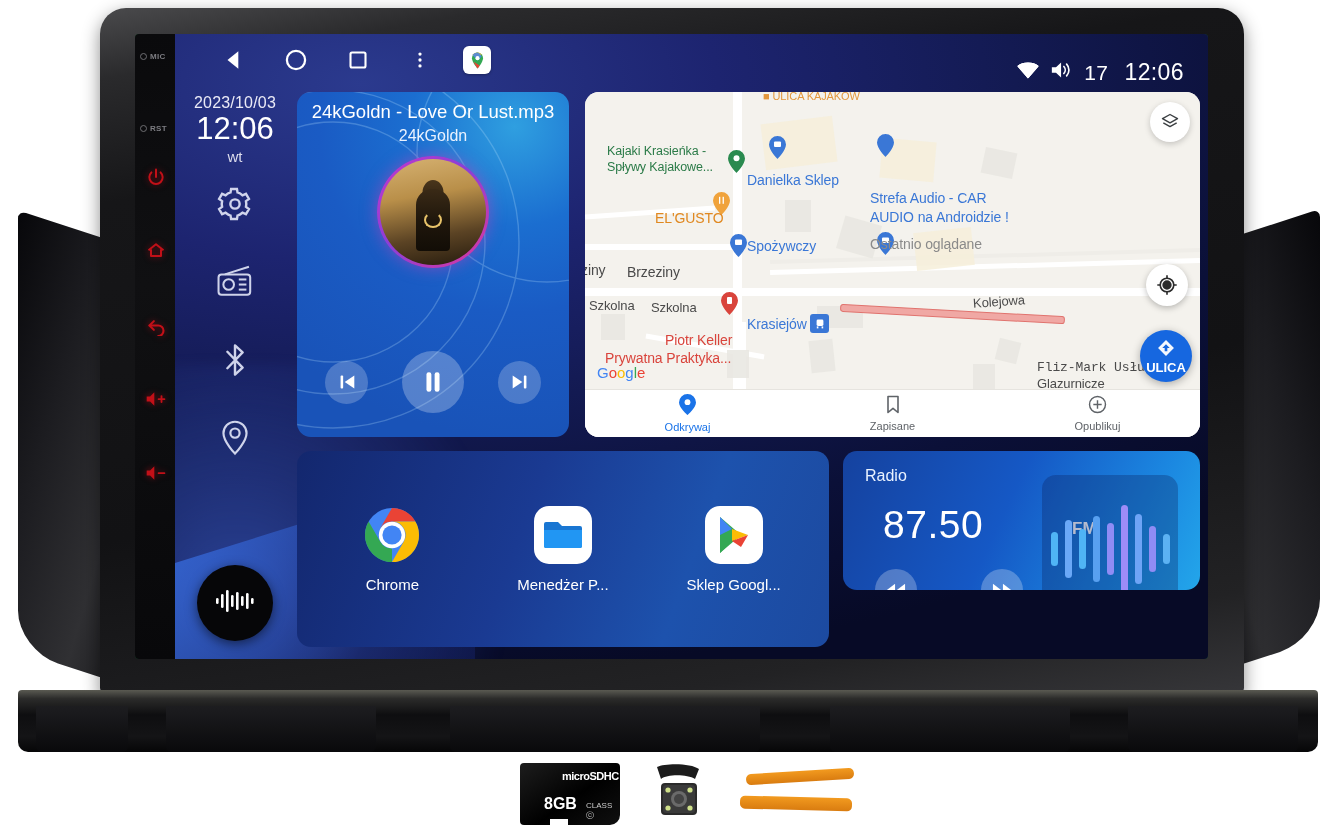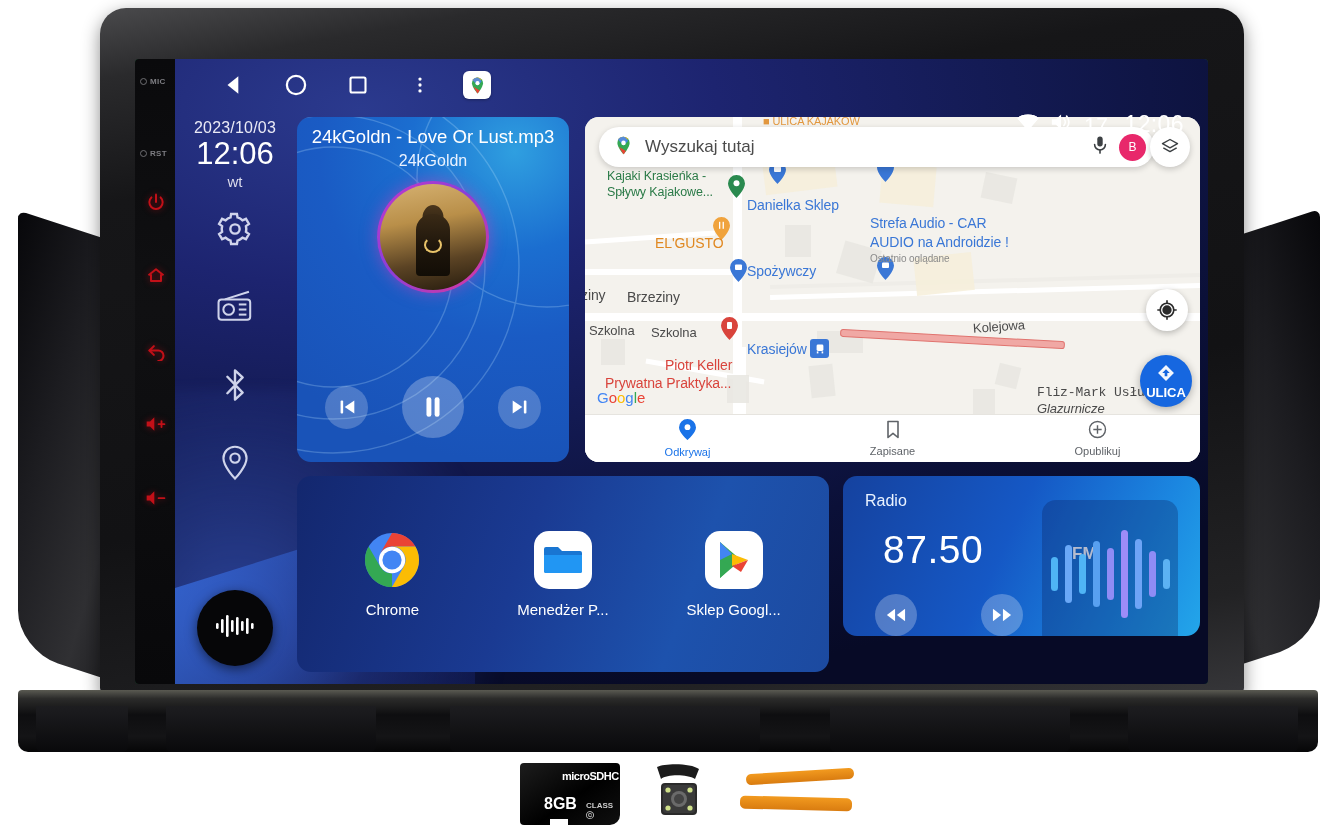--- a/index.html
+++ b/index.html
@@ -38,21 +38,21 @@
     border-radius:4px 4px 10px 10px;
   }
   .base-tab {
     position:absolute; bottom:0; height:46px;
     background:linear-gradient(180deg,#1d1d20,#09090b);
     border-radius:0 0 6px 6px;
   }
 
   
   .screen {
-    position:absolute; left:135px; top:59px; width:1073px; height:625px;
+    position:absolute; left:135px; top:34px; width:1073px; height:625px;
     background:#14532d;
     border-radius:4px;
     overflow:hidden;
   }
   
   .key-strip {
     position:absolute; left:0; top:0; width:40px; height:625px;
     background:linear-gradient(180deg,#0a0a0c,#101012 40%,#08080a);
   }
   .key-led {
@@ -87,21 +87,21 @@
   .lcd-glow2 {
     position:absolute; left:-30px; bottom:-40px; width:330px; height:230px;
     background:linear-gradient(120deg, rgba(60,120,240,.85), rgba(30,50,150,.25) 70%);
     clip-path:polygon(0 45%, 100% 0%, 100% 100%, 0% 100%);
     border-radius:0 40px 0 0;
   }
 
   
   .statusbar {
     position:absolute; left:0; top:0; width:100%; height:52px;
-    display:flex; align-items:flex-start; color:#fff; z-index:6;flex-direction:column;
+    display:flex; align-items:flex-end; color:#fff; z-index:6;
   }
   .nav-keys { display:flex; align-items:center; gap:0px; margin-left:28px; }
   .nav-key {
     width:62px; height:52px; display:flex; align-items:center; justify-content:center;
   }
   .gmaps-chip {
     width:28px; height:28px; border-radius:6px; background:#fff;
     display:flex; align-items:center; justify-content:center; margin-left:12px;
     box-shadow:0 1px 3px rgba(0,0,0,.3);
   }
@@ -197,21 +197,21 @@
   .map-bldg.tan { background:#f6efd9; }
   .map-label {
     position:absolute; font-size:12.5px; line-height:1.18;
     white-space:nowrap; letter-spacing:-.1px;
   }
   .lbl-green { color:#2a7a47; }
   .lbl-blue  { color:#3a77d6; }
   .lbl-orange{ color:#e08820; }
   .lbl-red   { color:#d9443c; }
   .lbl-dark  { color:#4a4a4a; }
-  .lbl-sub   { font-size:10px; color:#8a8a8a; }
+  .lbl-sub   { font-size:14px; color:#8a8a8a;margin-top:8px; }
   .pin { position:absolute; width:17px; height:23px; }
   .map-search {
     position:absolute; left:14px; top:10px; width:555px; height:40px;
     background:#fff; border-radius:22px;
     display:flex; align-items:center; padding:0 8px 0 14px;
     box-shadow:0 2px 6px rgba(0,0,0,.18); z-index:4;
   }
   .map-search .ph { flex:1; color:#4b4b4b; font-size:17px; margin-left:11px; }
   .avatar {
     width:27px; height:27px; border-radius:50%; background:#e8286b;
@@ -262,21 +262,21 @@
   .apps-row { display:flex; height:100%; align-items:center; justify-content:space-around; padding:0 10px; }
   .app {
     width:96px; display:flex; flex-direction:column; align-items:center; gap:11px;
   }
   .app-ic { width:60px; height:60px; display:flex; align-items:center; justify-content:center; }
   .app-lbl { font-size:15px; color:#fff; white-space:nowrap; overflow:hidden; max-width:96px; text-align:center; }
   .icon-rounded { width:58px; height:58px; border-radius:15px; display:flex; align-items:center; justify-content:center; }
 
   
   .card-radio {
-    left:548px; top:365px; width:357px; height:160px;
+    left:548px; top:365px; width:357px; height:139px;
     background:linear-gradient(115deg,#15429f 0%,#1558c5 45%,#1b86e0 78%,#23a6ea 100%);
   }
   .radio-title { position:absolute; left:22px; top:16px; color:#eaf3ff; font-size:16px; }
   .radio-freq  { position:absolute; left:40px; top:52px; color:#fff; font-size:39px; letter-spacing:.5px; }
   .radio-unit  { position:absolute; left:185px; top:68px; color:#fff; font-size:17px; font-weight:bold;margin-left:44px; }
   .radio-btns  { position:absolute; left:32px; top:118px; display:flex; gap:64px; }
   .rb {
     width:42px; height:42px; border-radius:50%; background:rgba(255,255,255,.26);
     display:flex; align-items:center; justify-content:center;
   }
@@ -290,21 +290,21 @@
   
   .accessories { position:absolute; left:0; top:755px; width:1333px; height:80px; }
   .acc-sd {
     position:absolute; left:520px; top:8px; width:100px; height:62px;
     background:linear-gradient(145deg,#1d1d1d,#000 55%,#101010);
     border-radius:4px 4px 10px 4px;
     color:#fff;
   }
   .acc-sd .sd-logo { position:absolute; left:42px; top:7px; font-size:11px; font-weight:bold; letter-spacing:-.5px; }
   .acc-sd .sd-cap  { position:absolute; left:24px; top:32px; font-size:16px; font-weight:bold; }
-  .acc-sd .sd-cls  { position:absolute; left:66px; top:38px; font-size:8px; color:#ccc;font-weight:bold; }
+  .acc-sd .sd-cls  { position:absolute; left:66px; top:38px; font-size:8px; color:#ccc; }
   .acc-sd .sd-notch{ position:absolute; left:30px; bottom:0; width:18px; height:6px; background:#fff; }
   .acc-cam {
     position:absolute; left:645px; top:6px; width:66px; height:66px;
   }
   .acc-tools { position:absolute; left:740px; top:12px; width:115px; height:52px; }
   .tool {
     position:absolute; height:11px; border-radius:5px;
     background:linear-gradient(180deg,#f29a1f,#d97c10);
   }
 </style>
@@ -599,47 +599,27 @@
             <div class="map-label lbl-sub" style="left:285px; top:136px;">Ostatnio oglądane</div>
             <div class="map-label lbl-dark" style="left:-4px;  top:170px; font-size:14px;">ziny</div>
             <div class="map-label lbl-dark" style="left:42px;  top:172px; font-size:14px;">Brzeziny</div>
             <div class="map-label lbl-dark" style="left:4px;   top:206px; font-size:13px;">Szkolna</div>
             <div class="map-label lbl-dark" style="left:66px;  top:208px; font-size:13px;">Szkolna</div>
             <div class="map-label lbl-dark" style="left:388px; top:202px; font-size:13px; transform:rotate(-4deg);">Kolejowa</div>
             <div class="map-label lbl-blue" style="left:162px; top:224px; font-size:14px;">Krasiejów</div>
             <div class="map-label lbl-red" style="left:80px;  top:240px; font-size:14px;">Piotr Keller</div>
             <div class="map-label lbl-red" style="left:20px;  top:258px; font-size:14px;">Prywatna Praktyka...</div>
             <div class="map-label lbl-dark" style="left:452px; top:268px; font-size:13px;font-family:Liberation Mono, monospace;">Fliz-Mark Usługi</div>
-            <div class="map-label lbl-dark" style="left:452px; top:284px; font-size:13px;font-style:italic;">Glazurnicze</div>
+            <div class="map-label lbl-dark" style="left:452px; top:284px; font-size:13px;">Glazurnicze</div>
 
             <div class="google-wm">
               <span style="color:#4285f4;">G</span><span style="color:#ea4335;">o</span><span style="color:#fbbc04;">o</span><span style="color:#4285f4;">g</span><span style="color:#34a853;">l</span><span style="color:#ea4335;">e</span>
             </div>
           </div>
 
-          <div class="map-search">
-            <span>
-              <svg width="21" height="21" viewBox="0 0 24 24">
-                <path d="M12 2a7 7 0 0 0-7 7c0 5.2 7 13 7 13s7-7.8 7-13a7 7 0 0 0-7-7z" fill="#34a853"></path>
-                <path d="M5.6 5.2A7 7 0 0 1 12 2a7 7 0 0 1 5.2 2.3l-5.1 5.1z" fill="#fbbc04"></path>
-                <path d="M12 2a7 7 0 0 0-6.4 3.2l6.5 6.8 5.1-5.1A7 7 0 0 0 12 2z" fill="#4285f4" opacity=".9"></path>
-                <circle cx="12" cy="9" r="2.6" fill="#fff"></circle>
-                <path d="M7 13.6c1.6 3.2 5 8.4 5 8.4s1.3-1.5 2.8-3.8z" fill="#ea4335"></path>
-              </svg>
-            </span>
-            <span class="ph">Wyszukaj tutaj</span>
-            <span>
-              <svg width="18" height="20" viewBox="0 0 20 22" fill="none" stroke="#3c4043" stroke-width="1.8" stroke-linecap="round">
-                <rect x="7" y="1.6" width="6" height="11" rx="3" fill="#3c4043" stroke="none"></rect>
-                <path d="M4 10.5a6 6 0 0 0 12 0"></path>
-                  <path d="M10 16.5V20"></path>
-              </svg>
-            </span>
-            <span class="avatar">B</span>
-          </div>
 
           <div class="layers-btn">
             <svg width="20" height="20" viewBox="0 0 24 24" fill="none" stroke="#3c4043" stroke-width="1.7" stroke-linejoin="round">
               <path d="M12 3 L21 8 L12 13 L3 8 Z"></path>
                 <path d="M4 13 L12 17.5 L20 13"></path>
             </svg>
           </div>
 
           <div class="mylocation-btn">
             <svg width="22" height="22" viewBox="0 0 24 24" fill="none" stroke="#2b2b2b" stroke-width="1.8">

